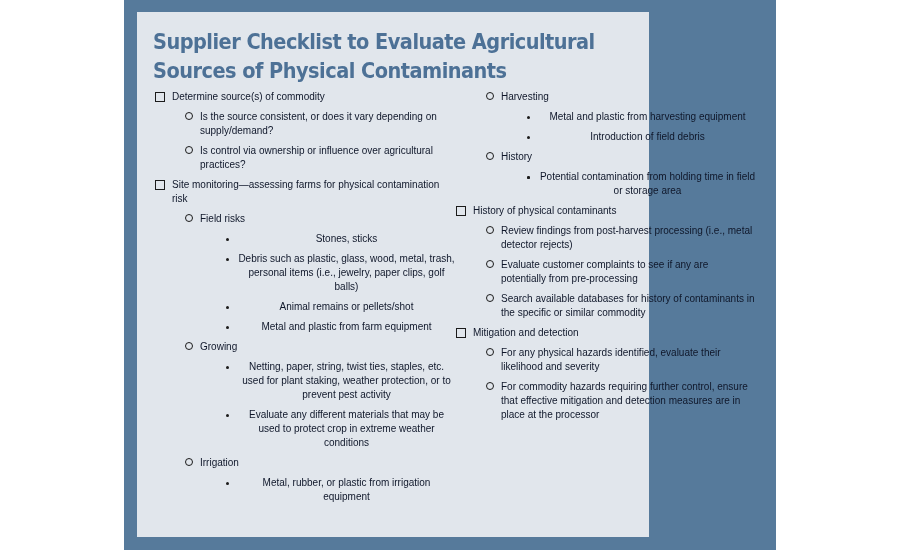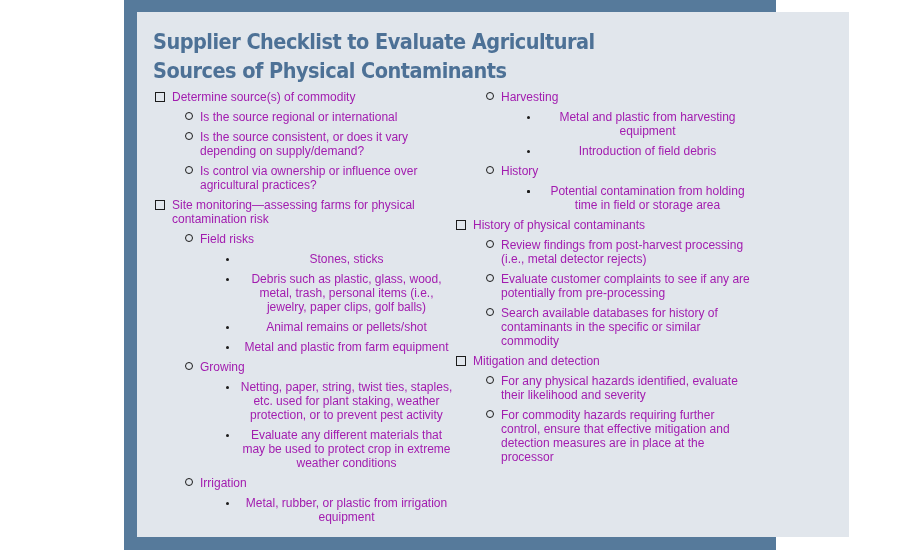--- a/index.html
+++ b/index.html
@@ -5,32 +5,32 @@
   html, body { margin: 0; padding: 0; }
   body {
     width: 900px; height: 550px; background: #ffffff; position: relative; overflow: hidden;
     font-family: "Liberation Sans", "DejaVu Sans", sans-serif;
   }
   .frame {
     position: absolute; left: 124px; top: 0; width: 652px; height: 550px;
     background: #567a9b;
   }
   .panel {
-    position: absolute; left: 13px; top: 12px; width: 712px; height: 525px;
+    position: absolute; left: 13px; top: 12px; width: 512px; height: 525px;
     background: #e1e6ec;
   }
   .title {
     position: absolute; left: 16px; top: 15px; width: 600px;
     font-family: "DejaVu Sans", sans-serif; font-weight: bold;
     font-size: 22px; line-height: 29px; color: #4d7196;
     letter-spacing: -0.6px; transform: scaleX(0.88); transform-origin: left top;
     margin: 0;
   }
   .col {
-    position: absolute; top: 78px; font-size: 12px; line-height: 14px; color: #a21caf;
+    position: absolute; top: 78px; font-size: 10px; line-height: 14px; color: #0f172a;
   }
   .col.left { left: 18px; width: 300px; }
   .col.right { left: 319px; width: 300px; }
   ul { list-style: none; margin: 0; padding: 0; }
   .l1 > li { position: relative; padding-left: 17px; margin-bottom: 6px; }
   .l2 > li { position: relative; padding-left: 15px; margin-bottom: 6px; }
   .l3 > li { position: relative; padding-left: 14px; margin-bottom: 6px; text-align: center; }
   .l1 > li > .txt { display: block; margin-bottom: 6px; }
   .l2 { margin-left: 13px; }
   .l2 > li > .txt { display: block; margin-bottom: 6px; }
@@ -55,24 +55,20 @@
 <div class="frame">
   <div class="panel">
     <h1 class="title">Supplier Checklist to Evaluate Agricultural Sources of Physical Contaminants</h1>
 
     <div class="col left">
       <ul class="l1">
         <li>
           <span class="box-icon"></span>
           <span class="txt">Determine source(s) of commodity</span>
           <ul class="l2">
-            <li>
-              <span class="ring-icon"></span>
-              <span class="txt">Is the source regional or international</span>
-            </li>
             <li>
               <span class="ring-icon"></span>
               <span class="txt">Is the source consistent, or does it vary depending on supply/demand?</span>
             </li>
             <li>
               <span class="ring-icon"></span>
               <span class="txt">Is control via ownership or influence over agricultural practices?</span>
             </li>
           </ul>
         </li>

